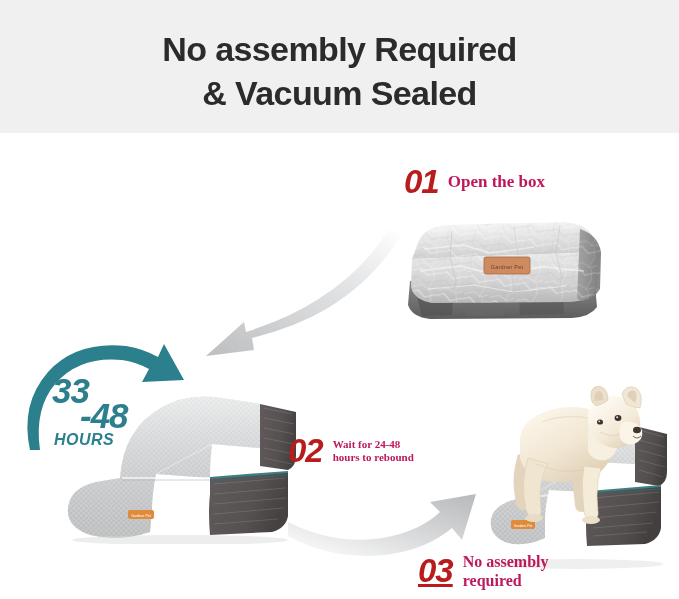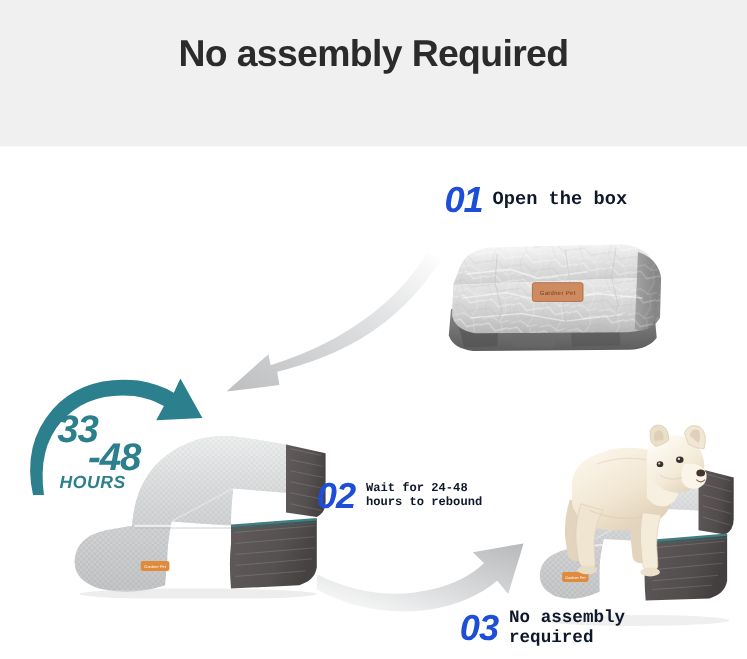--- a/index.html
+++ b/index.html
@@ -46,40 +46,40 @@
   .step {
     position: absolute;
     display: flex;
     align-items: center;
     white-space: nowrap;
   }
   .step-num {
     font-family: "Liberation Sans", sans-serif;
     font-style: italic;
     font-weight: bold;
-    color: #1d4ed8;
+    color: #b91c1c;
     letter-spacing: -1px;
   }
   .step-text {
-    font-family: Liberation Mono, monospace;
+    font-family: Liberation Serif, serif;
     font-weight: bold;
-    color: #0f172a;
+    color: #be185d;
     white-space: pre-line;
   }
 
   #step-01 { left: 404px; top: 163px; }
   #step-01 .step-num  { font-size: 33px; }
   #step-01 .step-text { font-size: 17px; margin-left: 9px; line-height: 1.18; }
 
   #step-02 { left: 288px; top: 432px; align-items: center; }
   #step-02 .step-num  { font-size: 33px; }
   #step-02 .step-text { font-size: 11px; margin-left: 10px; line-height: 1.22; }
 
   #step-03 { left: 418px; top: 552px; }
-  #step-03 .step-num  { font-size: 33px; }
+  #step-03 .step-num  { font-size: 33px; text-decoration: underline; }
   #step-03 .step-text { font-size: 16px; margin-left: 10px; line-height: 1.2; }
 
   
   #package {
     position: absolute;
     left: 394px; top: 219px;
     width: 215px; height: 103px;
   }
 
   
@@ -130,20 +130,21 @@
   }
 </style>
 </head>
 <body>
 
 <div id="infographic">
 
   <div class="header-band"></div>
   <div class="header-title">
     <span class="line">No assembly Required</span>
+    <span class="line">&amp; Vacuum Sealed</span>
   </div>
 
   <svg id="package" viewBox="0 0 215 103">
     <defs>
       <linearGradient id="pkgTop" x1="0" y1="0" x2="0.25" y2="1">
         <stop offset="0%" stop-color="#fbfbfb"></stop>
         <stop offset="45%" stop-color="#e6e6e6"></stop>
         <stop offset="100%" stop-color="#cfcfcf"></stop>
       </linearGradient>
       <linearGradient id="pkgFront" x1="0" y1="0" x2="0" y2="1">

